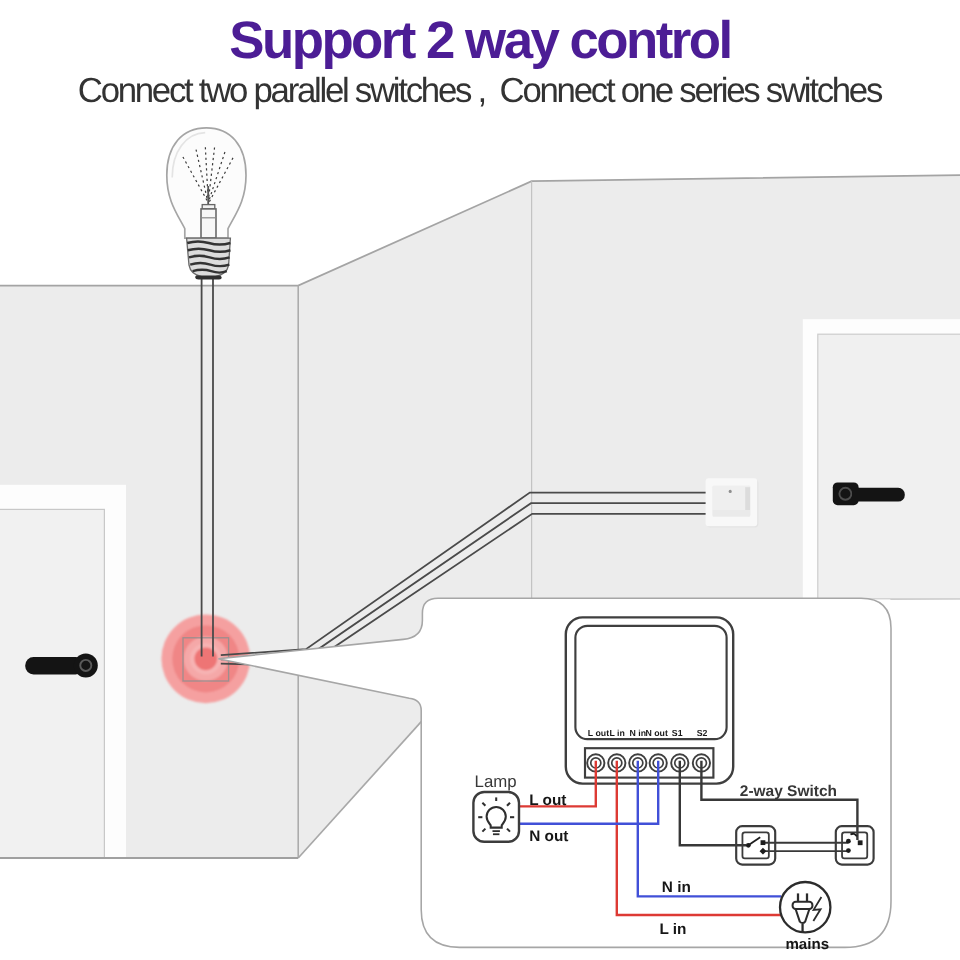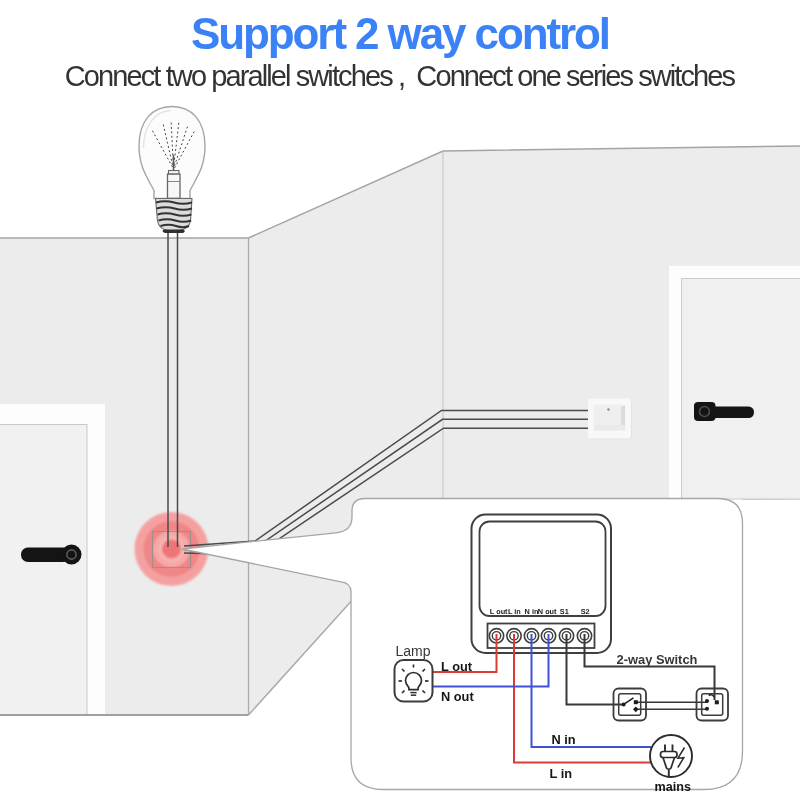--- a/index.html
+++ b/index.html
@@ -1,17 +1,17 @@
 <!DOCTYPE html>
 <html><head>
 <meta charset="utf-8">
 <style>
 html,body{margin:0;padding:0;background:#fff;}
 #stage{position:relative;width:800px;height:800px;background:#ffffff;overflow:hidden;font-family:"Liberation Sans",sans-serif;}
-#title{position:absolute;left:0;top:12px;width:800px;text-align:center;font-size:44px;font-weight:bold;color:#3b82f6;letter-spacing:-2.1px;line-height:1;}
+#title{position:absolute;left:0;top:12px;width:800px;text-align:center;font-size:44px;font-weight:bold;color:#4c1d95;letter-spacing:-2.1px;line-height:1;}
 #subtitle{position:absolute;left:0;top:62px;width:799px;text-align:center;font-size:29px;font-weight:400;color:#333;letter-spacing:-1.9px;line-height:1;}
 </style>
 </head>
 <body>
 <div id="stage">
 <svg width="800" height="800" viewBox="0 0 800 800" style="position:absolute;left:0;top:0">
 
   <polygon points="0,238 248.5,238 248.5,715 0,715" fill="#ececec"></polygon>
   <polygon points="248.5,238 443,151 800,146 800,499 443,499 248.5,715" fill="#ececec"></polygon>
   <g fill="none">

